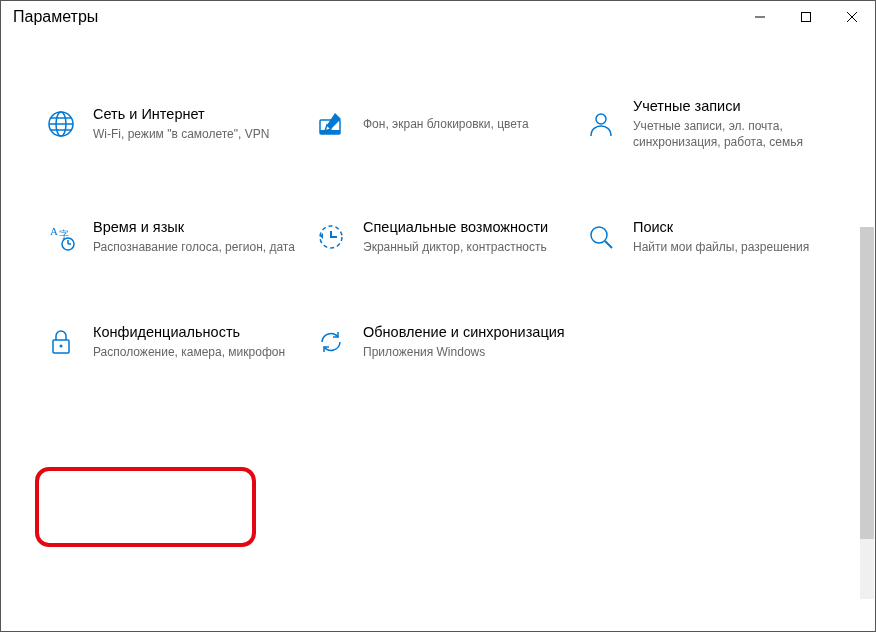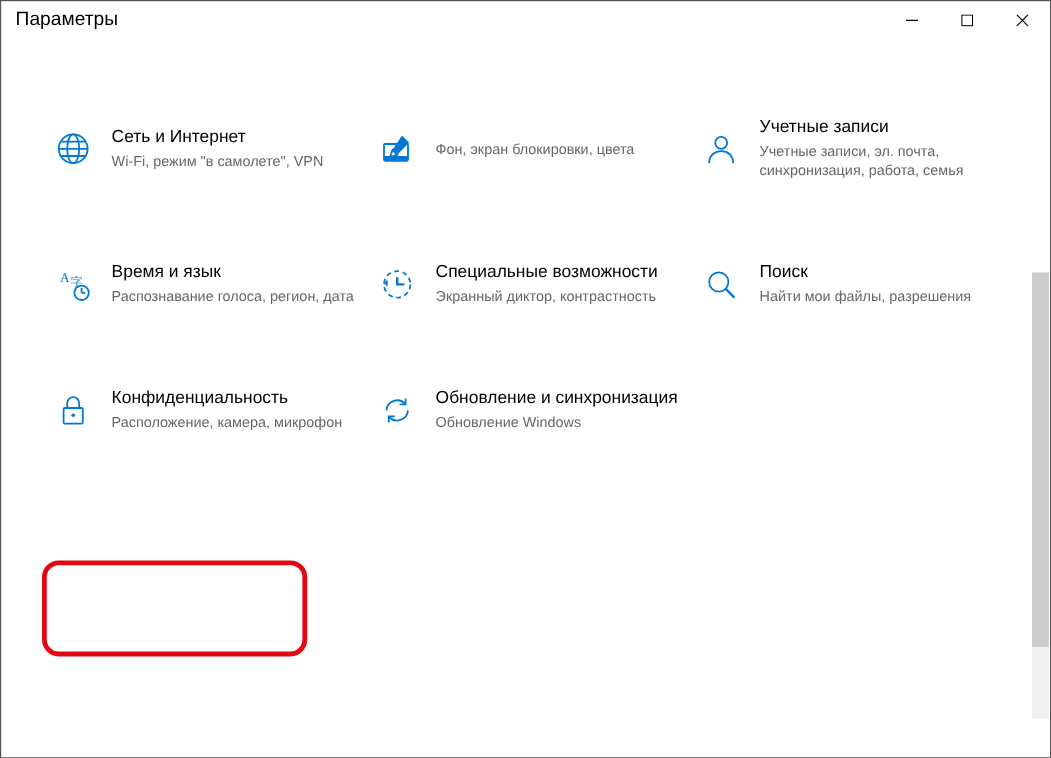--- a/index.html
+++ b/index.html
@@ -234,21 +234,21 @@
       <div class="tile-icon">
         <svg viewBox="0 0 28 28">
             <path d="M5 14 a9 9 0 0 1 16 -5"></path>
             <path d="M23 14 a9 9 0 0 1 -16 5"></path>
             <path d="M21 4 L21 9 L16 9"></path>
             <path d="M7 24 L7 19 L12 19"></path>
           </svg>
       </div>
       <div class="tile-text">
         <div class="tile-title">Обновление и синхронизация</div>
-        <div class="tile-desc">Обновление Windows</div>
+        <div class="tile-desc">Приложения Windows</div>
       </div>
     </div>
 
   </div>
 </div>
 
 <div class="scroll-track"></div>
 <div class="scroll-thumb"></div>
 
 <div class="highlight"></div>

